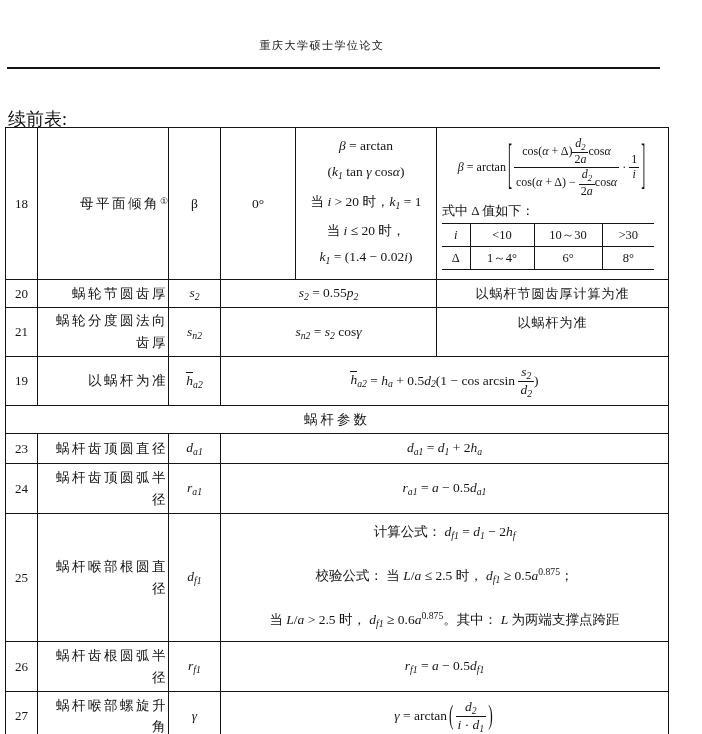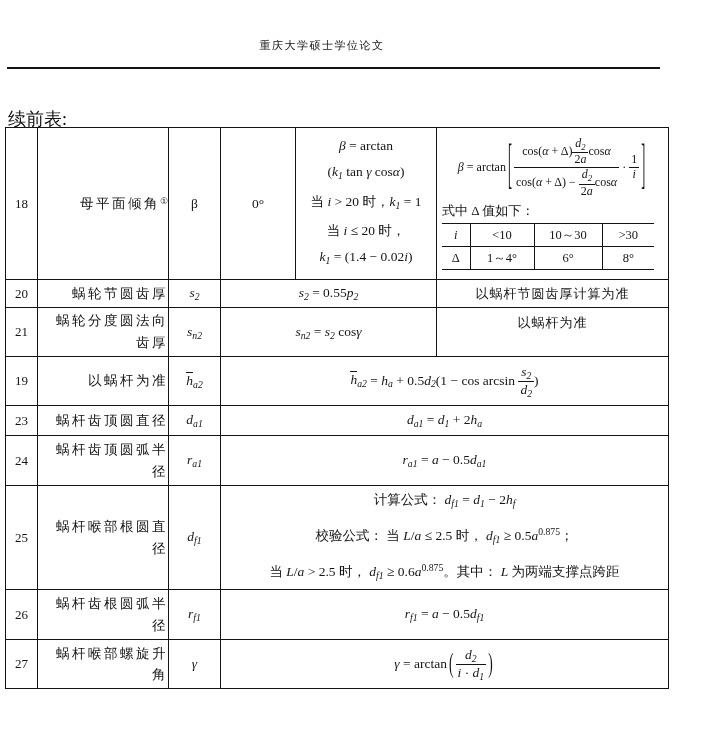--- a/index.html
+++ b/index.html
@@ -41,21 +41,21 @@
   .delta-note{text-align:left;padding-left:5px;font-size:13px;margin:4px 0 3px;}
   table.dtable{border-collapse:collapse;table-layout:fixed;width:212px;margin-left:5px;font-size:12.5px;}
   .dtable td{border:1px solid #141414;text-align:center;height:22px;padding:0;}
   .dtable td.no-l{border-left:none;}
   .dtable td.no-r{border-right:none;}
   .dtable td.ital{font-style:italic;}
   .c-sec{letter-spacing:3px;font-size:13.5px;}
   .c-note{text-align:left;padding-left:10px;letter-spacing:1px;font-family:Liberation Serif, serif;}
   .c-note.top{vertical-align:top;padding-top:6px;}
   .c-lines{text-align:left;padding:2px 4px 0 10px;vertical-align:middle;}
-  .c-lines .fline{line-height:28px;white-space:nowrap;text-align:center;}
+  .c-lines .fline{line-height:36px;white-space:nowrap;text-align:center;}
 
   i{font-style:italic;}
   sub{font-size:0.72em;font-style:italic;vertical-align:-0.3em;letter-spacing:0;}
   sup{font-size:0.72em;vertical-align:0.5em;letter-spacing:0;}
   .frac{display:inline-block;vertical-align:middle;text-align:center;letter-spacing:0;}
   .frac .num{display:block;padding:0 2px;}
   .frac .den{display:block;border-top:1px solid #141414;padding:0 2px;}
   .over{display:inline-block;border-top:1px solid #141414;line-height:1;padding-top:1px;}
   .bigbr{display:inline-block;vertical-align:middle;transform:scaleY(var(--brs,2.1));margin:0 2px;font-weight:300;}
 </style>
@@ -145,20 +145,23 @@
 
       <tr class="h22">
         <td class="c-no">19</td>
         <td class="c-name">
           <div class="nl">以蜗杆为准</div>
         </td>
         <td class="c-sym fx"><span class="over"><i>h</i></span><sub>a2</sub></td>
         <td class="fx" colspan="3"><span class="over"><i>h</i></span><sub>a2</sub> = <i>h</i><sub>a</sub> + 0.5<i>d</i><sub>2</sub>(1 − cos arcsin <span class="frac"><span class="num"><i>s</i><sub>2</sub></span><span class="den"><i>d</i><sub>2</sub></span></span>)</td>
       </tr>
 
+      <tr class="hsec">
+        <td class="c-sec" colspan="6">蜗杆参数</td>
+      </tr>
 
       <tr class="h23">
         <td class="c-no">23</td>
         <td class="c-name">
           <div class="nl">蜗杆齿顶圆直径</div>
         </td>
         <td class="c-sym fx"><i>d</i><sub>a1</sub></td>
         <td class="fx" colspan="3"><i>d</i><sub>a1</sub> = <i>d</i><sub>1</sub> + 2<i>h</i><sub>a</sub></td>
       </tr>
 

